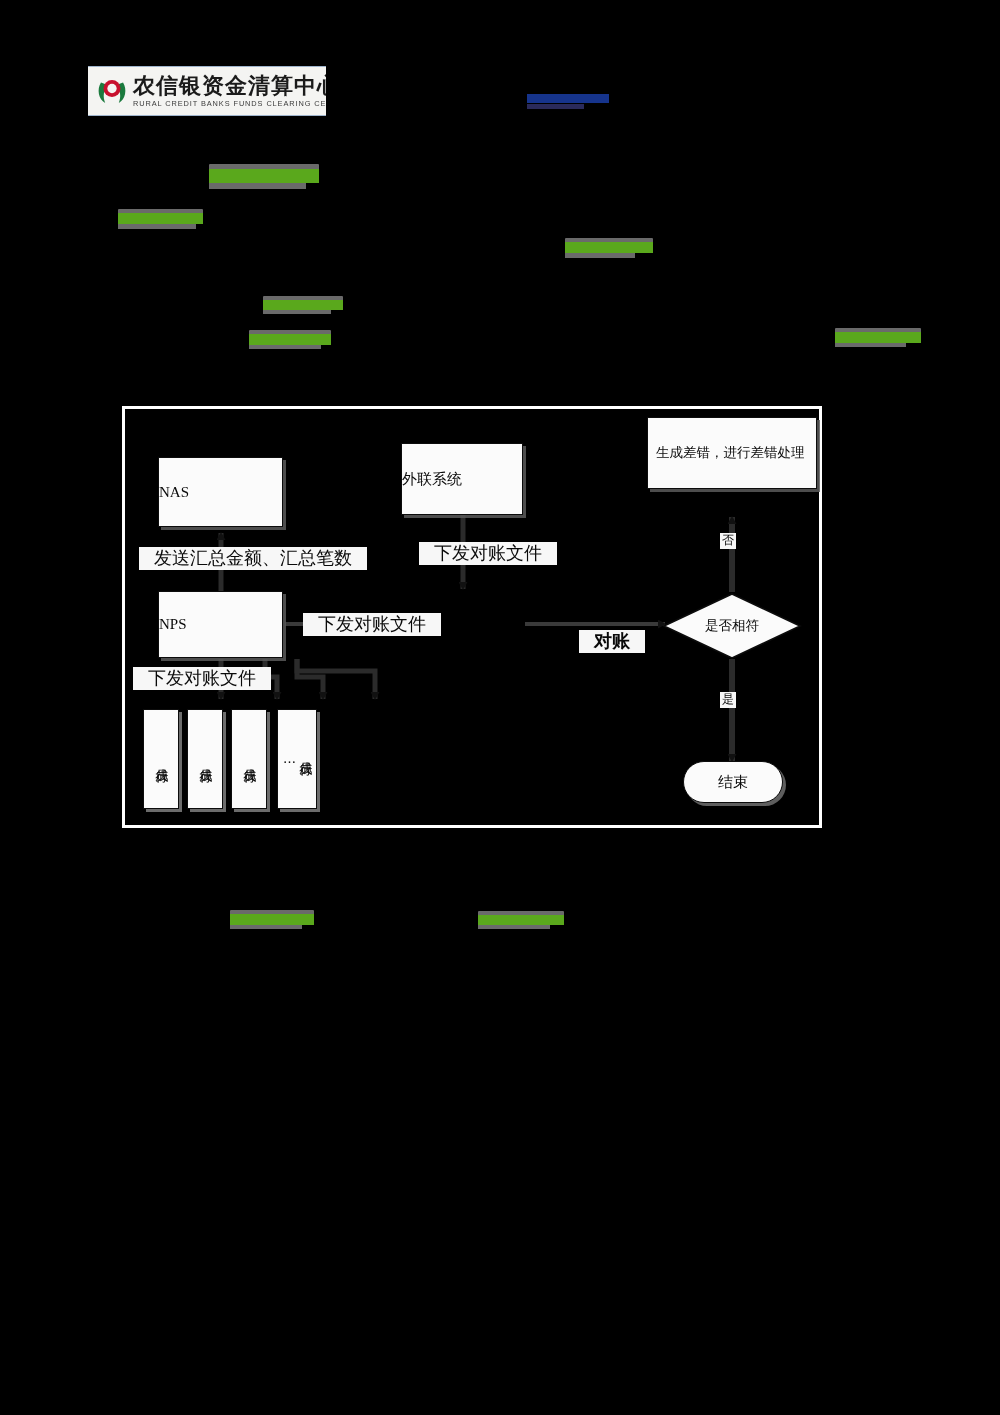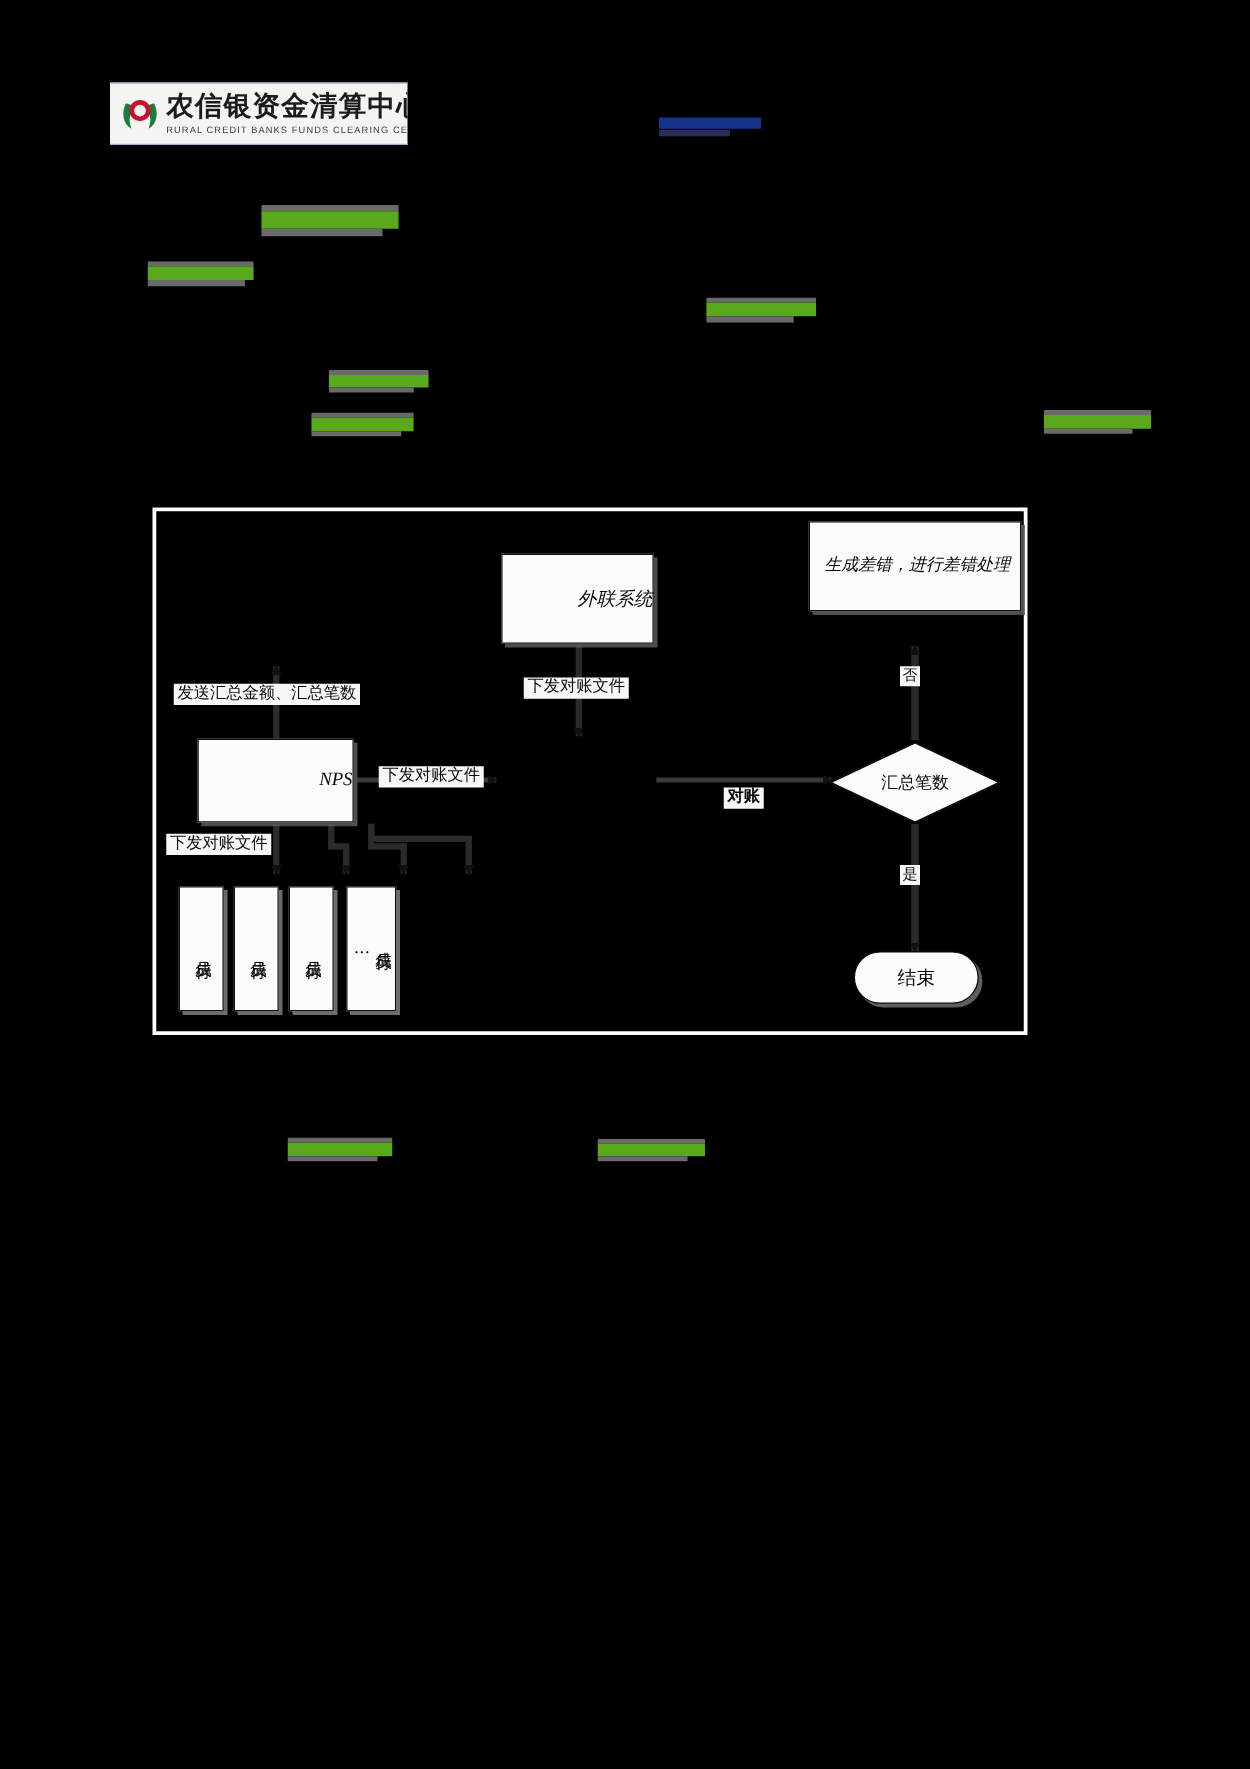--- a/index.html
+++ b/index.html
@@ -103,26 +103,25 @@
   }
 
   
   .node {
     position: absolute;
     background: #fbfbfb;
     border: 1px solid #0c0c0c;
     box-sizing: border-box;
     display: flex;
     align-items: center;
-    justify-content: flex-end;
+    justify-content: flex-start;
     text-align: center;
     color: #0a0a0a;
     box-shadow: 3px 3px 0 rgba(90,90,90,0.85);
     font-family: "DejaVu Serif", "Liberation Serif", serif;
-    font-style: italic;
   }
   .node.latin {
     font-family: "Liberation Serif", "DejaVu Serif", serif;
     font-size: 15px;
   }
   .node.cn {
     font-size: 15px;
   }
   .node.small-cn {
     font-size: 13.5px;
@@ -190,23 +189,23 @@
     font-size: 15px;
     color: #0a0a0a;
   }
 
   
   .edge-label {
     position: absolute;
     background: #f7f7f7;
     color: #0a0a0a;
     font-family: "DejaVu Serif", "Liberation Serif", serif;
-    font-size: 13px;
+    font-size: 18px;
     line-height: 1.15;
-    padding: 1px 3px;
+    padding: 1px 15px;
     white-space: nowrap;
     box-sizing: border-box;
   }
   .edge-label.tiny {
     font-size: 12px;
     padding: 1px 2px;
   }
 
   svg.wires {
     position: absolute;
@@ -312,39 +311,42 @@
         <path d="M607,183 L607,108" stroke="#2b2b2b" stroke-width="6" fill="none" marker-end="url(#ah)"></path>
 
         <path d="M607,250 L607,352" stroke="#2b2b2b" stroke-width="6" fill="none" marker-end="url(#ah)"></path>
 
         <path d="M96,250 L96,290" stroke="#2b2b2b" stroke-width="5" fill="none" marker-end="url(#ah)"></path>
         <path d="M140,250 L140,268 L152,268 L152,290" stroke="#2b2b2b" stroke-width="5" fill="none" marker-end="url(#ah)"></path>
         <path d="M172,250 L172,268 L198,268 L198,290" stroke="#2b2b2b" stroke-width="5" fill="none" marker-end="url(#ah)"></path>
         <path d="M172,250 L172,262 L250,262 L250,290" stroke="#2b2b2b" stroke-width="5" fill="none" marker-end="url(#ah)"></path>
       </svg>
 
+      <div class="node latin" style="left:33px; top:48px; width:125px; height:70px;">
+        <span>NAS</span>
+      </div>
 
       <div class="node cn" style="left:276px; top:34px; width:122px; height:72px;">
         <span>外联系统</span>
       </div>
 
       <div class="node latin" style="left:33px; top:182px; width:125px; height:67px;">
         <span>NPS</span>
       </div>
 
 
       <div class="node small-cn" style="left:522px; top:8px; width:170px; height:72px;">
         <span>生成差错，进行差错处理</span>
       </div>
 
       <div class="diamond" style="left:537px; top:183px; width:140px; height:68px;">
         <svg class="shape" viewBox="0 0 140 68" preserveAspectRatio="none">
           <polygon points="70,2 138,34 70,66 2,34" fill="#fbfbfb" stroke="#0c0c0c" stroke-width="1.6"></polygon>
         </svg>
-        <span>汇总笔数</span>
+        <span>是否相符</span>
       </div>
 
       <div class="terminator" style="left:558px; top:352px; width:100px; height:42px;">
         <span>结束</span>
       </div>
 
       <div class="member" style="left:18px; top:300px; width:36px; height:100px;">
         <span>成员行</span>
       </div>
       <div class="member" style="left:62px; top:300px; width:36px; height:100px;">

